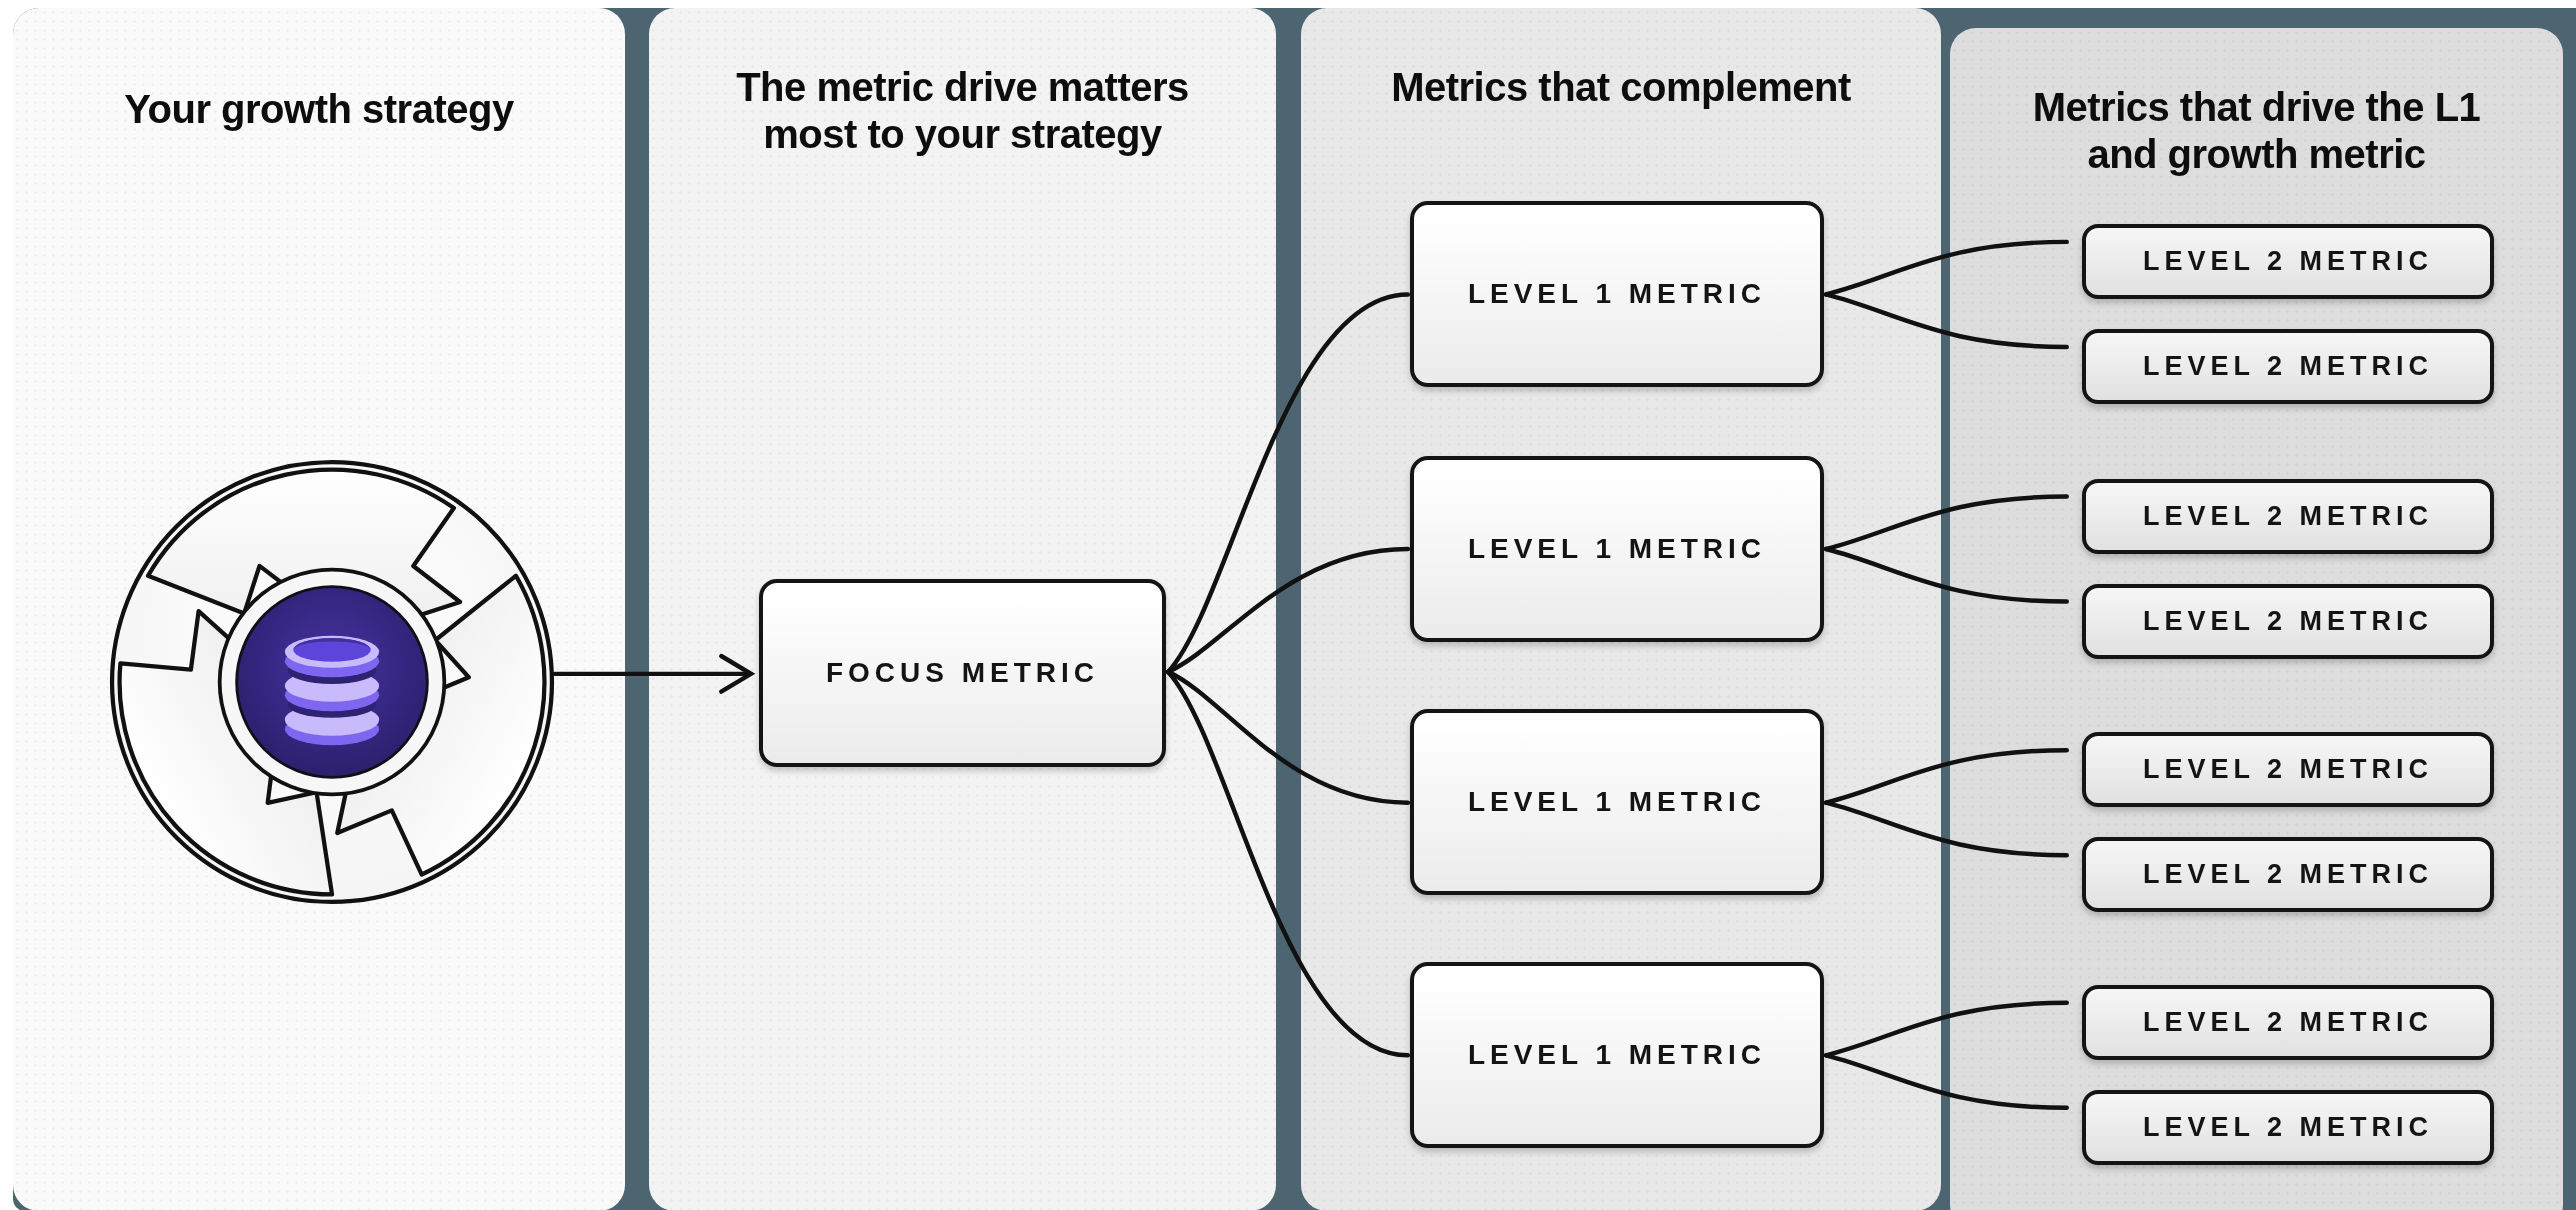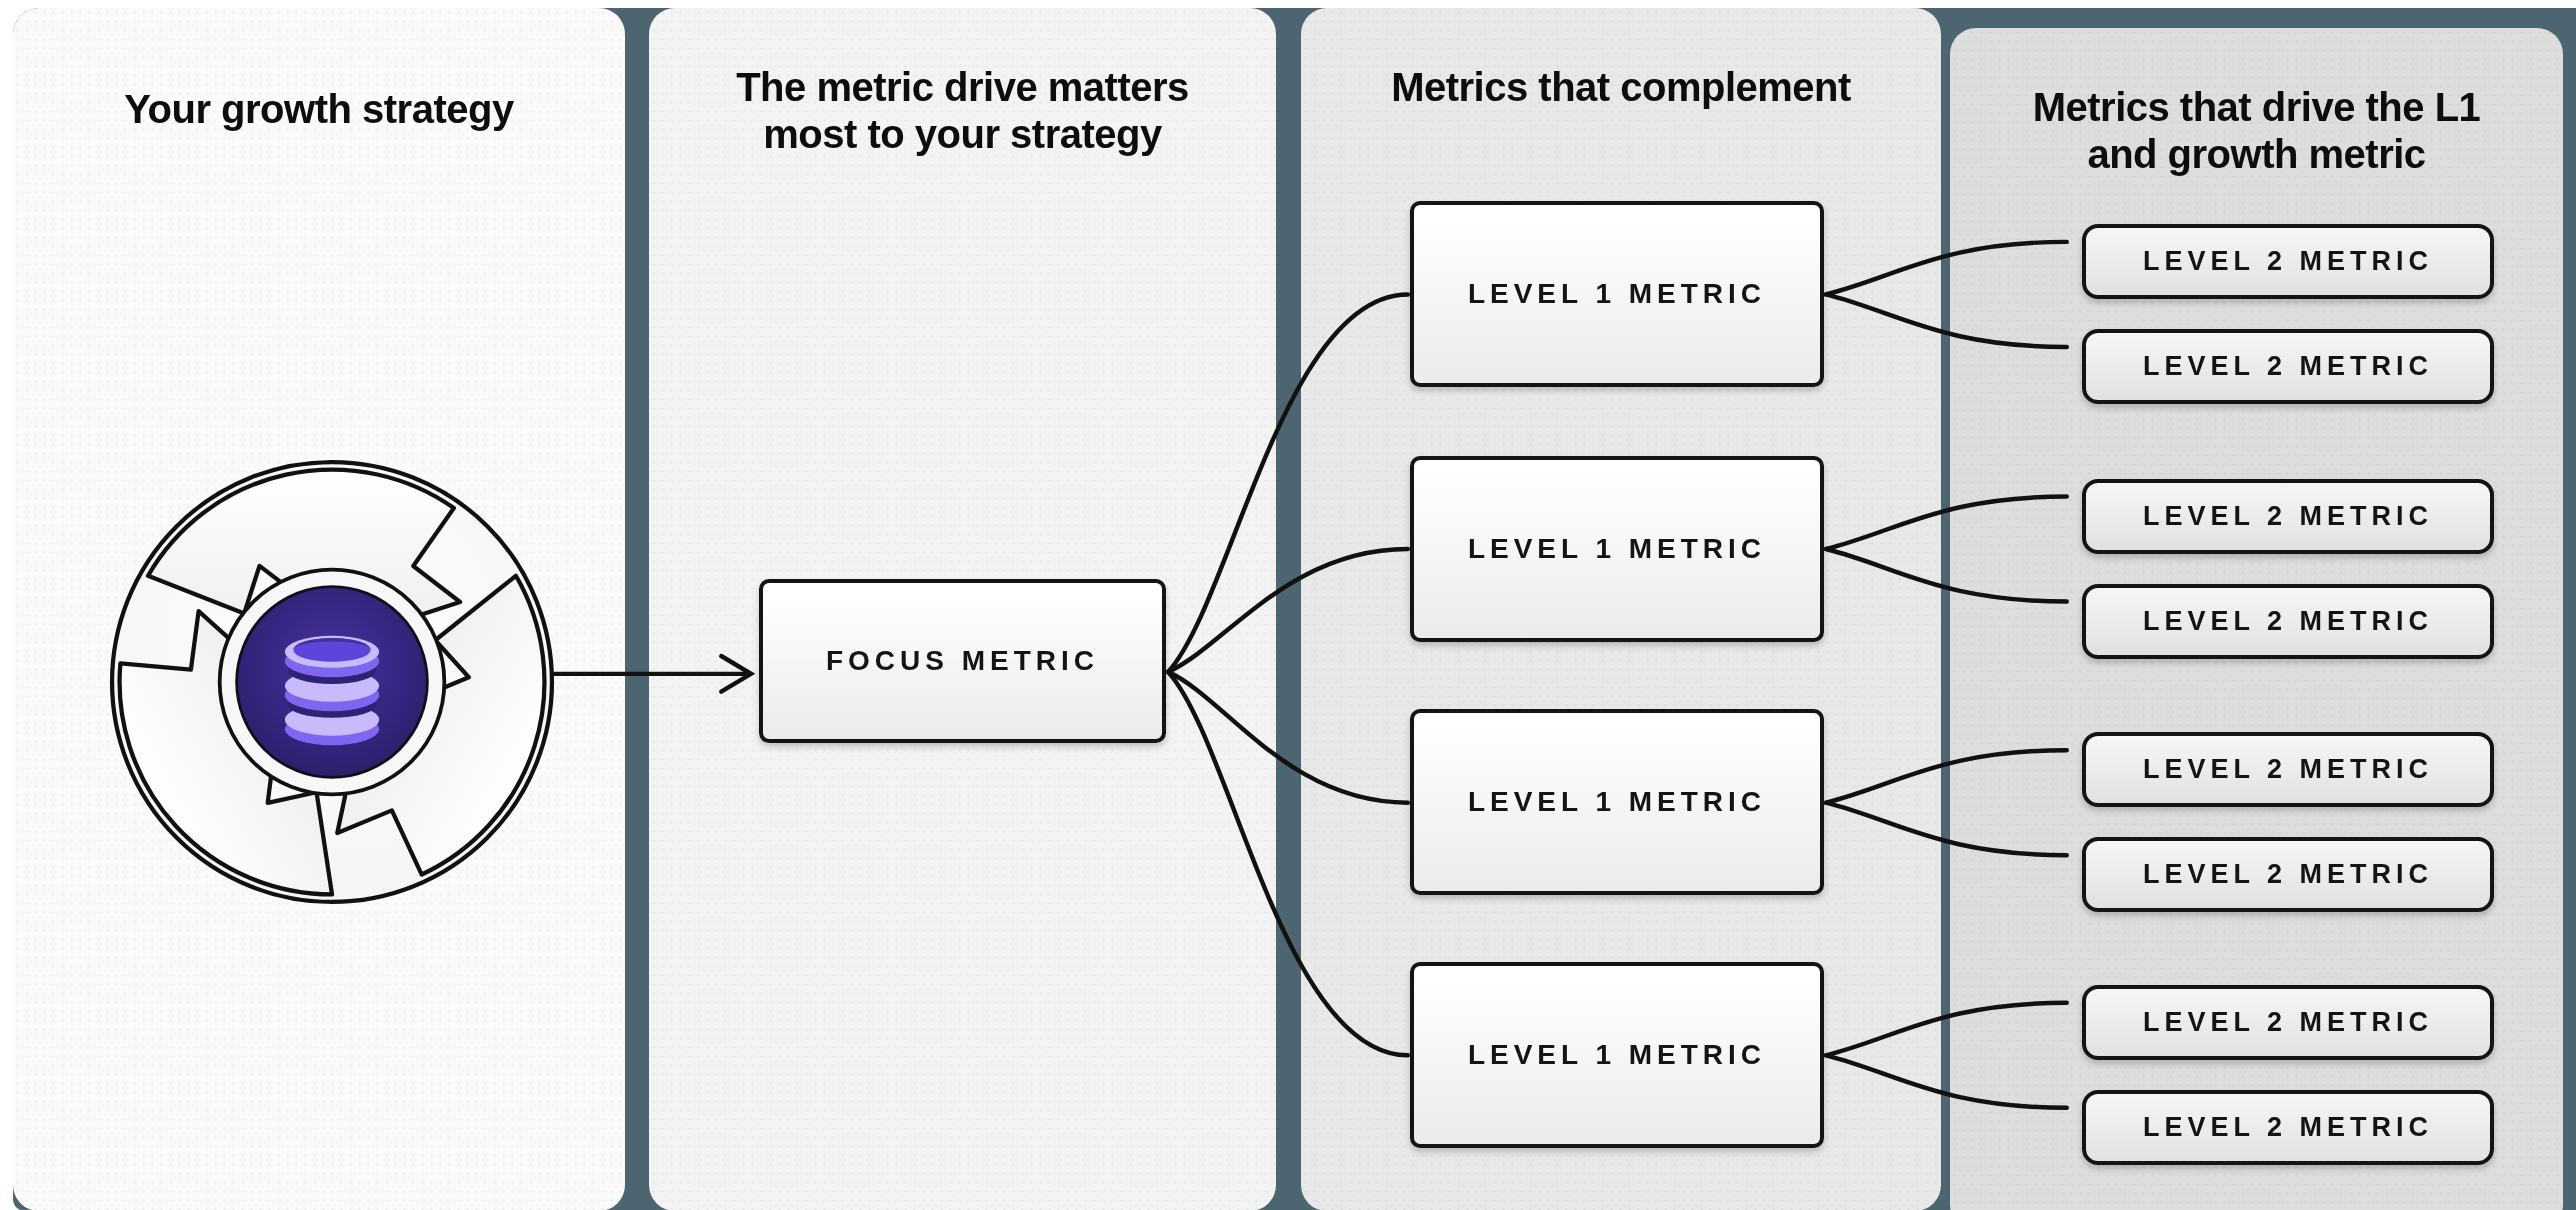--- a/index.html
+++ b/index.html
@@ -28,24 +28,24 @@
   }
   .p1 .panel-title{top:78px;}
   .panel-title span{display:block;}
 
   .node{
     position:absolute;z-index:3;display:flex;align-items:center;justify-content:center;
     border:4px solid #141414;box-sizing:border-box;
     color:#141414;font-weight:700;font-size:28px;letter-spacing:5px;text-align:center;
     box-shadow:0 4px 6px rgba(0,0,0,.20);
   }
-  .node.big{border-radius:10px;background:linear-gradient(180deg,#ffffff 6%,#ebebeb 100%);text-align:right;}
+  .node.big{border-radius:18px;background:linear-gradient(180deg,#ffffff 6%,#ebebeb 100%);text-align:right;}
   .node.small{border-radius:16px;background:linear-gradient(180deg,#f6f6f6 0%,#e1e1e1 100%);}
 
-  .focus-node{left:110px;top:571px;width:407px;height:164px;}
+  .focus-node{left:110px;top:571px;width:407px;height:188px;}
   .l1-node{left:109px;width:414px;height:186px;}
   .l1-0{top:193px;} .l1-1{top:448px;} .l1-2{top:701px;} .l1-3{top:954px;}
   .l2-node{left:132px;width:412px;height:75px;font-size:27px;}
   .l2-0{top:196px;} .l2-1{top:301px;} .l2-2{top:451px;} .l2-3{top:556px;}
   .l2-4{top:704px;} .l2-5{top:809px;} .l2-6{top:957px;} .l2-7{top:1062px;}
 
   .overlay{position:absolute;left:0;top:0;z-index:2;pointer-events:none;}
   .flywheel{position:absolute;left:83px;top:438px;width:472px;height:472px;z-index:3;}
 </style>
 </head>

